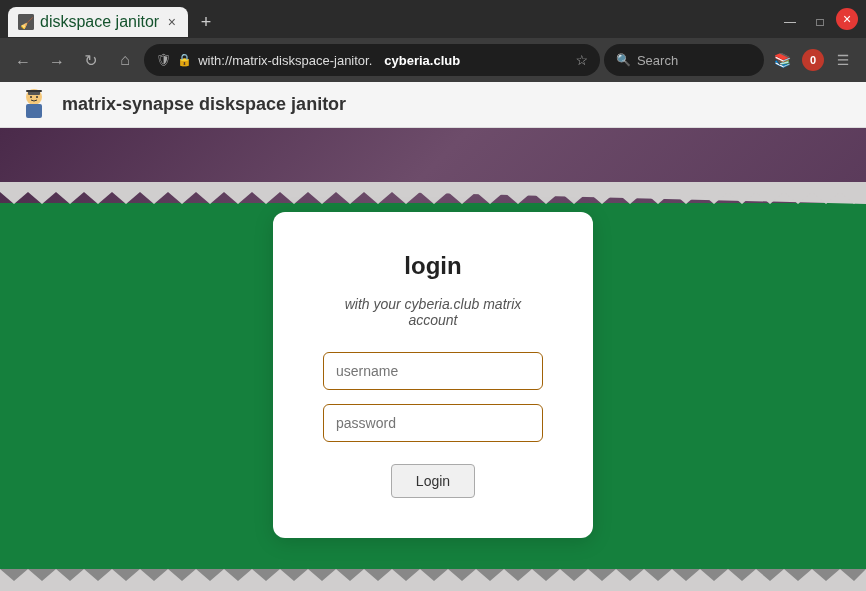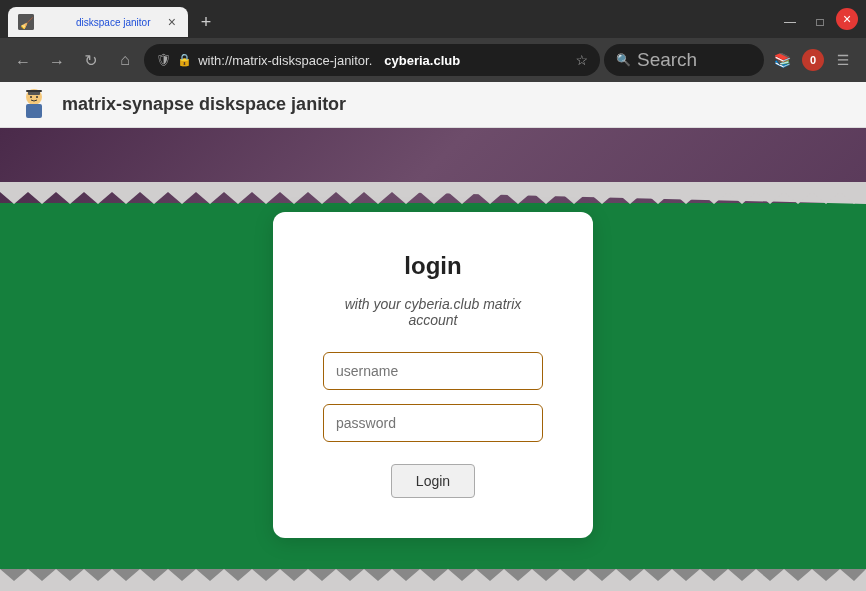--- a/index.html
+++ b/index.html
@@ -27,27 +27,26 @@
 
     .tab-favicon {
       width: 16px;
       height: 16px;
       background: #555;
       border-radius: 2px;
       flex-shrink: 0;
     }
 
     .tab-title {
-      font-size: 10px;
-      color: #1d4ed8;
+      font-size: 16px;
+      color: #14532d;
       flex: 1;
       white-space: nowrap;
       overflow: hidden;
       text-overflow: ellipsis;
-      margin-left: 36px;
     }
 
     .tab-close {
       font-size: 14px;
       color: #555;
       cursor: pointer;
       line-height: 1;
       padding: 0 2px;
     }
 
@@ -155,21 +154,21 @@
       height: 32px;
       width: 160px;
     }
 
     .search-icon {
       color: #aaa;
       font-size: 12px;
     }
 
     .search-text {
-      font-size: 19px;
+      font-size: 13px;
       color: #aaa;
     }
 
     .nav-icons {
       display: flex;
       align-items: center;
       gap: 4px;
     }
 
     .nav-icon-btn {

